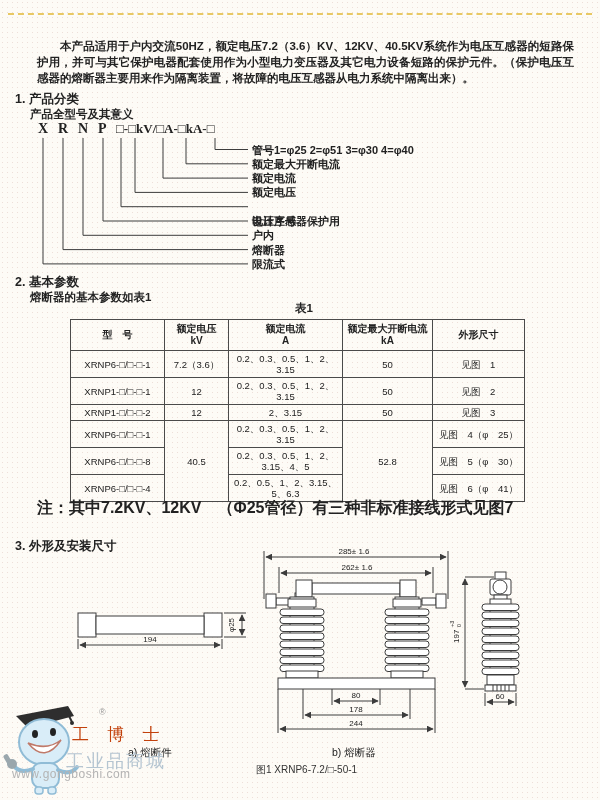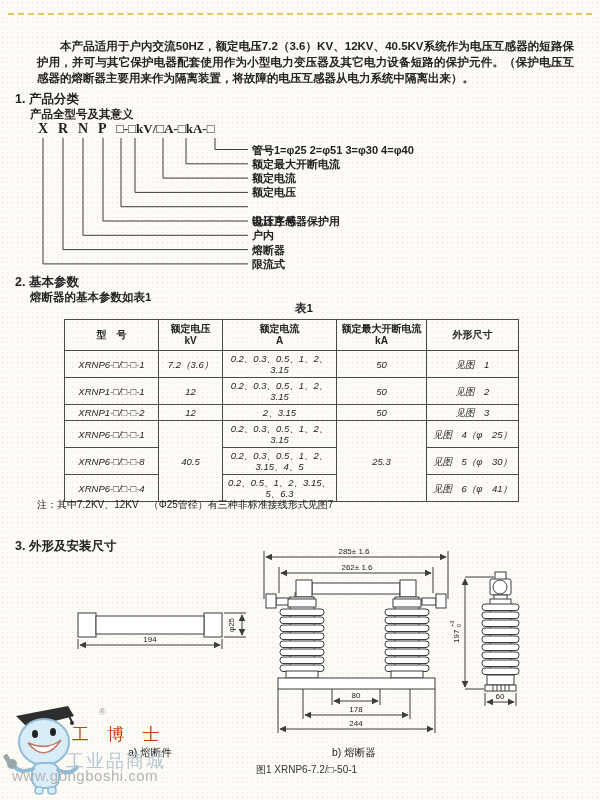--- a/index.html
+++ b/index.html
@@ -20,44 +20,44 @@
   
   .model-diagram{position:absolute;left:36px;top:121px;width:460px;height:155px;}
   .code-l{position:absolute;top:0;font-family:"Liberation Serif",serif;font-size:14px;font-weight:bold;}
   .cp0{left:2px;} .cp1{left:22px;} .cp2{left:42px;} .cp3{left:62px;}
   .cp4{left:80px;font-size:13px;letter-spacing:0;}
   .dg-svg{position:absolute;left:0;top:0;}
   .dg-label{position:absolute;left:216px;font-size:11px;font-weight:bold;line-height:14px;white-space:nowrap;}
   
   .tbl-title{position:absolute;top:301px;left:0;width:608px;text-align:center;
     font-size:11.5px;font-weight:bold;}
-  table.params{position:absolute;left:64px;top:319px;width:454px;border-collapse:collapse;table-layout:fixed;}
+  table.params{position:absolute;left:70px;top:319px;width:454px;border-collapse:collapse;table-layout:fixed;}
   table.params th,table.params td{border:1px solid #4a4a4a;}
   table.params th{font-size:10px;font-weight:bold;padding:3px 1px;line-height:12px;vertical-align:middle;}
-  table.params td{font-size:9.5px;line-height:11px;text-align:center;padding:2px 3px;font-style:italic;}
+  table.params td{font-size:9.5px;line-height:11px;text-align:center;padding:2px 3px;}
   td.cm{text-align:left;padding-left:5px;white-space:nowrap;}
   td.cc{text-align:left;padding-left:6px;}
-  .note{position:absolute;left:37px;top:498px;font-size:10px;font-weight:normal;}
+  .note{position:absolute;left:37px;top:498px;font-size:16px;font-weight:bold;}
   
   .fig-svg{position:absolute;left:0;top:543px;}
   .ln{stroke:#3c3c3c;fill:none;stroke-width:1;}
   .fl{fill:#ffffff;stroke:#3c3c3c;stroke-width:1;}
   .dim{font-size:8px;fill:#1c1c1c;font-family:"Liberation Sans",sans-serif;}
   .dims{font-size:5.5px;fill:#1c1c1c;}
   .fig-label{position:absolute;font-size:10.5px;font-weight:normal;white-space:nowrap;text-align:center;}
   #fla{left:128px;top:746px;} #flb{left:332px;top:746px;}
   .fig-caption{position:absolute;left:256px;top:763px;font-size:10px;color:#333;white-space:nowrap;}
   
   .wm-mascot{position:absolute;left:2px;top:702px;}
   .wm-reg{position:absolute;left:99px;top:707px;font-size:9px;color:#9a9a9a;}
   .wm-brand{position:absolute;left:72px;top:723px;font-family:"Liberation Serif",serif;
     font-size:17px;color:#c2410c;letter-spacing:7px;white-space:nowrap;}
   .wm-tagline{position:absolute;left:66px;top:749px;font-size:18px;color:#b5c5d1;
     letter-spacing:2px;white-space:nowrap;}
-  .wm-url{position:absolute;left:12px;top:767px;font-size:15px;color:#b3b3b3;
+  .wm-url{position:absolute;left:12px;top:767px;font-size:12px;color:#b3b3b3;
     letter-spacing:0.5px;white-space:nowrap;}
 </style>
 </head>
 <body>
 
 <div class="top-rule"></div>
 
 <p class="intro">本产品适用于户内交流50HZ，额定电压7.2（3.6）KV、12KV、40.5KV系统作为电压互感器的短路保护用，并可与其它保护电器配套使用作为小型电力变压器及其它电力设备短路的保护元件。（保护电压互感器的熔断器主要用来作为隔离装置，将故障的电压互感器从电力系统中隔离出来）。</p>
 
 <div class="sec-h" id="h1">1. 产品分类</div>
@@ -146,21 +146,21 @@
         <td class="cm">XRNP1-□/□-□-2</td>
         <td>12</td>
         <td class="cc">2、3.15</td>
         <td>50</td>
         <td>见图　3</td>
       </tr>
       <tr>
         <td class="cm">XRNP6-□/□-□-1</td>
         <td rowspan="3">40.5</td>
         <td class="cc">0.2、0.3、0.5、1、2、3.15</td>
-        <td rowspan="3">25.3</td>
+        <td rowspan="3">52.8</td>
         <td>见图　4（φ　25）</td>
       </tr>
       <tr>
         <td class="cm">XRNP6-□/□-□-8</td>
         <td class="cc">0.2、0.3、0.5、1、2、3.15、4、5</td>
         <td>见图　5（φ　30）</td>
       </tr>
       <tr>
         <td class="cm">XRNP6-□/□-□-4</td>
         <td class="cc">0.2、0.5、1、2、3.15、5、6.3</td>

